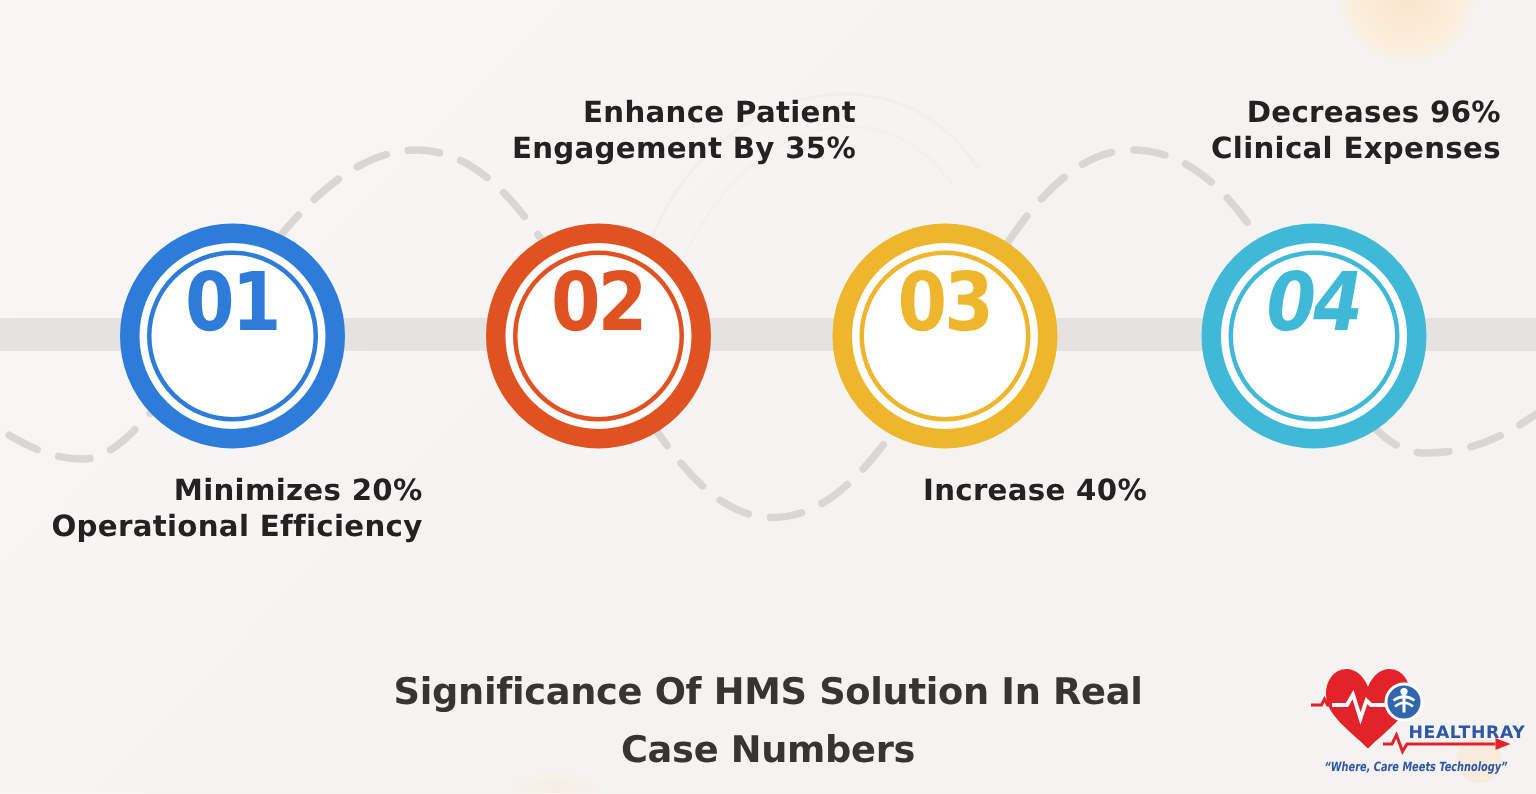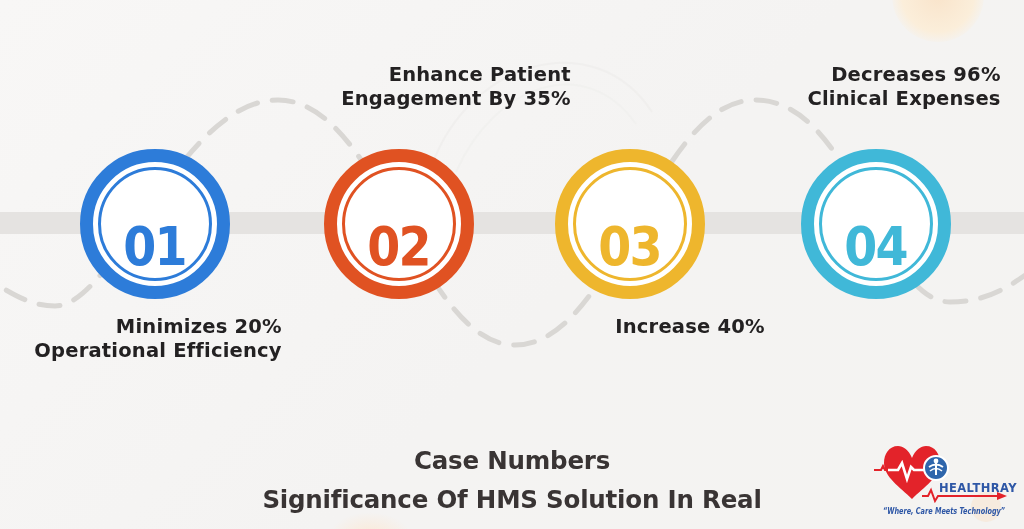--- a/index.html
+++ b/index.html
@@ -20,21 +20,21 @@
   .wave{position:absolute;left:0;top:0;}
   .wave path.dash{fill:none;stroke:#d9d7d4;stroke-width:5;stroke-linecap:round;
     stroke-dasharray:21 15;}
   .wave path.texture{fill:none;stroke:#eeedeb;stroke-width:2;}
   
   .circle{position:absolute;top:149px;width:150px;height:150px;border-radius:50%;
     border:13px solid;background:#fff;box-sizing:border-box;
     display:flex;align-items:center;justify-content:center;}
   .circle-inner{width:114px;height:114px;border-radius:50%;border:3px solid;
     box-sizing:border-box;background:#fff;
-    display:flex;align-items:flex-end;justify-content:center;}
+    display:flex;align-items:flex-start;justify-content:center;}
   .num{font-weight:700;font-size:54px;letter-spacing:-2px;transform:scaleX(.88);}
   .c1{left:80px;} .c2{left:324px;} .c3{left:555px;} .c4{left:801px;}
   
   .step-label{position:absolute;transform:translateX(-50%);text-align:right;
     font-weight:700;font-size:19.5px;line-height:24px;color:#232122;white-space:nowrap;
     letter-spacing:.2px;}
   .step-label span{display:block;}
   .lab1{left:158px;top:315px;} .lab2{left:456px;top:63px;}
   .lab3{left:690px;top:315px;} .lab4{left:904px;top:63px;}
   
@@ -76,21 +76,21 @@
     <div class="circle-inner" style="border-color: rgb(224, 82, 34);">
       <span class="num" style="color: rgb(224, 82, 34);">02</span>
     </div>
   </div>
   <div class="circle c3" style="border-color: rgb(238, 182, 45);">
     <div class="circle-inner" style="border-color: rgb(238, 182, 45);">
       <span class="num" style="color: rgb(238, 182, 45);">03</span>
     </div>
   </div>
   <div class="circle c4" style="border-color: rgb(64, 184, 216);">
-    <div class="circle-inner" style="border-color: rgb(64, 184, 216);">
+    <div class="circle-inner" style="border-color: rgb(64, 184, 216); font-style: italic;">
       <span class="num" style="color: rgb(64, 184, 216);">04</span>
     </div>
   </div>
 
   <div class="step-label lab1">
     <span>Minimizes 20%</span>
     <span>Operational Efficiency</span>
   </div>
   <div class="step-label lab2">
     <span>Enhance Patient</span>
@@ -98,22 +98,22 @@
   </div>
   <div class="step-label lab3">
     <span>Increase 40%</span>
   </div>
   <div class="step-label lab4">
     <span>Decreases 96%</span>
     <span>Clinical Expenses</span>
   </div>
 
   <div class="title">
+    <span>Significance Of HMS Solution In Real</span>
     <span>Case Numbers</span>
-    <span>Significance Of HMS Solution In Real</span>
   </div>
 
   <svg class="logo" width="162" height="84" viewBox="0 0 162 84">
     <circle cx="128" cy="66" r="15" fill="#f9e4cc" opacity="0.5"></circle>
     <path d="M54 17 C51 9 45 5 40 5 C31 5 26 13 26 22 C26 36 42 46 54 58
              C66 46 82 36 82 22 C82 13 77 5 68 5 C63 5 57 9 54 17 Z" fill="#e3232a"></path>
     <polyline points="16,29 23,29 25,25 27,29 30,29" fill="none" stroke="#e3232a" stroke-width="2"></polyline>
     <polyline points="30,29 40,29 44,22 49,38 53,26 56,29 72,29" fill="none" stroke="#ffffff" stroke-width="2.6"></polyline>
     <circle cx="78" cy="27" r="12" fill="#2f66ac" stroke="#ffffff" stroke-width="2"></circle>
     <circle cx="78" cy="20" r="2.4" fill="#ffffff"></circle>

